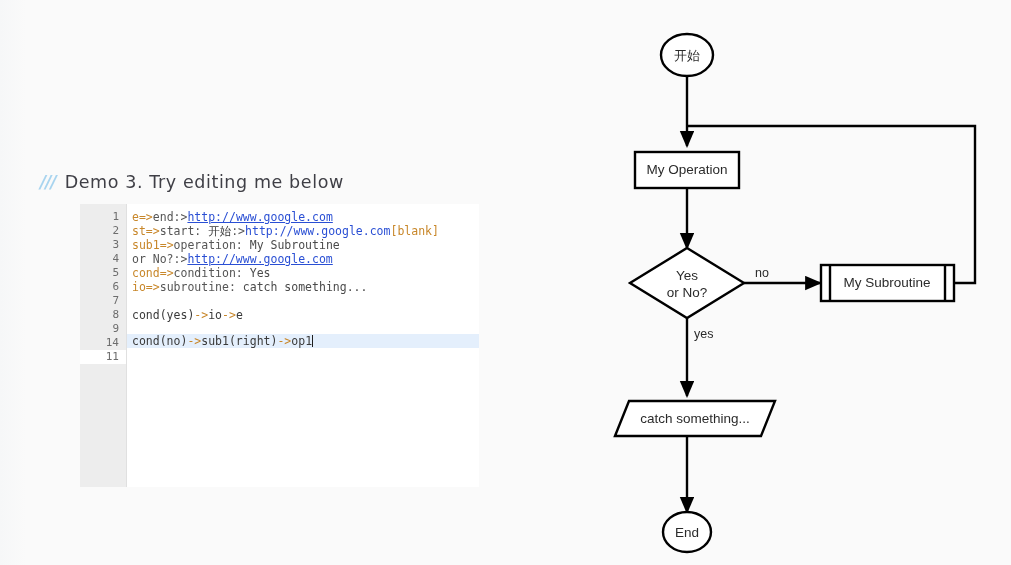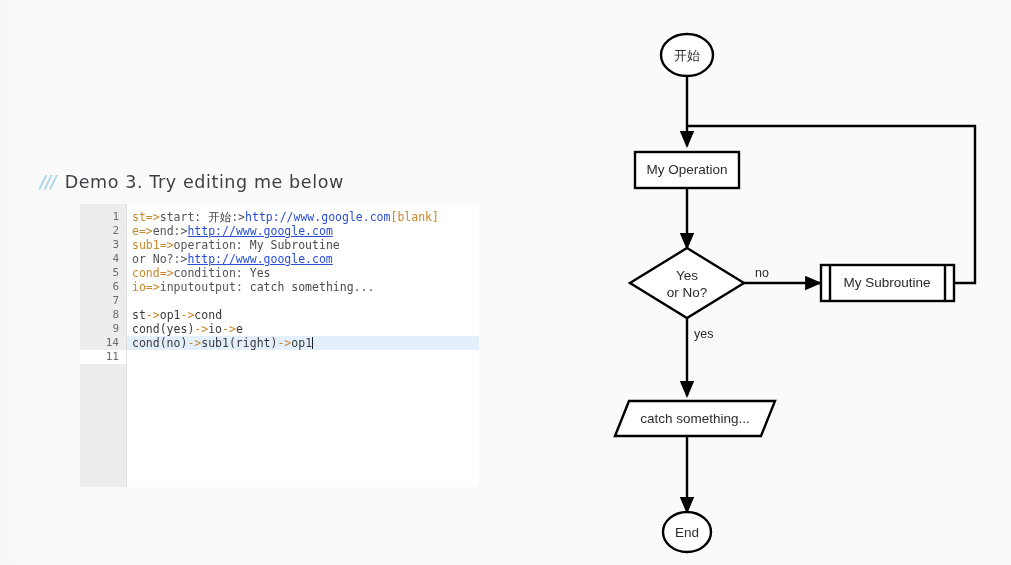--- a/index.html
+++ b/index.html
@@ -93,21 +93,21 @@
     position: relative;
     overflow: hidden;
   }
   #code-area .cl {
     height: 14px;
     line-height: 14px;
     padding-left: 5px;
     white-space: pre;
     color: #3a3a3a;
   }
-  #code-area .cl.active { background: #e4effc; }
+  #code-area .cl.active { background: #e4effc; margin-top: 12px; }
 
   
   .t-id   { color: #c8872a; }
   .t-op   { color: #c8872a; }
   .t-kw   { color: #565656; }
   .t-txt  { color: #4b4b4b; }
   .t-url  { color: #2a4fd4; }
   .t-url-u{ color: #2a4fd4; text-decoration: underline; }
   .t-cn   { color: #3a3a3a; }
   .t-brk  { color: #c8872a; }
@@ -158,36 +158,35 @@
         <div class="ln">6</div>
         <div class="ln">7</div>
         <div class="ln">8</div>
         <div class="ln">9</div>
         <div class="ln">14</div>
         <div class="ln active">11</div>
       </div>
 
       <div id="code-area">
 
+        <div class="cl"><span class="t-id">e</span><span class="t-op">=&gt;</span><span class="t-kw">end:&gt;</span><span class="t-url-u">http://www.google.com</span></div>
+
         <div class="cl"><span class="t-id">st</span><span class="t-op">=&gt;</span><span class="t-kw">start: </span><span class="t-cn">开始</span><span class="t-kw">:&gt;</span><span class="t-url">http://www.google.com</span><span class="t-brk">[blank]</span></div>
 
-        <div class="cl"><span class="t-id">e</span><span class="t-op">=&gt;</span><span class="t-kw">end:&gt;</span><span class="t-url-u">http://www.google.com</span></div>
-
 
         <div class="cl"><span class="t-id">sub1</span><span class="t-op">=&gt;</span><span class="t-kw">operation: </span><span class="t-txt">My Subroutine</span></div>
 
         <div class="cl"><span class="t-kw">or No?:&gt;</span><span class="t-url-u">http://www.google.com</span></div>
 
         <div class="cl"><span class="t-id">cond</span><span class="t-op">=&gt;</span><span class="t-kw">condition: </span><span class="t-txt">Yes</span></div>
 
-        <div class="cl"><span class="t-id">io</span><span class="t-op">=&gt;</span><span class="t-kw">inputoutput: </span><span class="t-txt">catch something...</span></div>
+        <div class="cl"><span class="t-id">io</span><span class="t-op">=&gt;</span><span class="t-kw">subroutine: </span><span class="t-txt">catch something...</span></div>
 
         <div class="cl">&nbsp;</div>
 
-        <div class="cl"><span class="t-cn">st</span><span class="t-op">-&gt;</span><span class="t-cn">op1</span><span class="t-op">-&gt;</span><span class="t-cn">cond</span></div>
 
         <div class="cl"><span class="t-cn">cond(yes)</span><span class="t-op">-&gt;</span><span class="t-cn">io</span><span class="t-op">-&gt;</span><span class="t-cn">e</span></div>
 
         <div class="cl active"><span class="t-cn">cond(no)</span><span class="t-op">-&gt;</span><span class="t-cn">sub1(right)</span><span class="t-op">-&gt;</span><span class="t-cn">op1</span><span class="caret"></span></div>
 
       </div>
     </div>
   </div>
 
   <div id="flow-pane">

